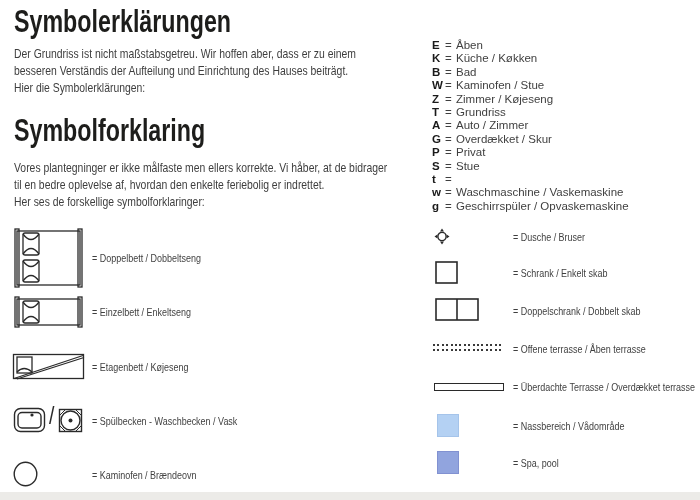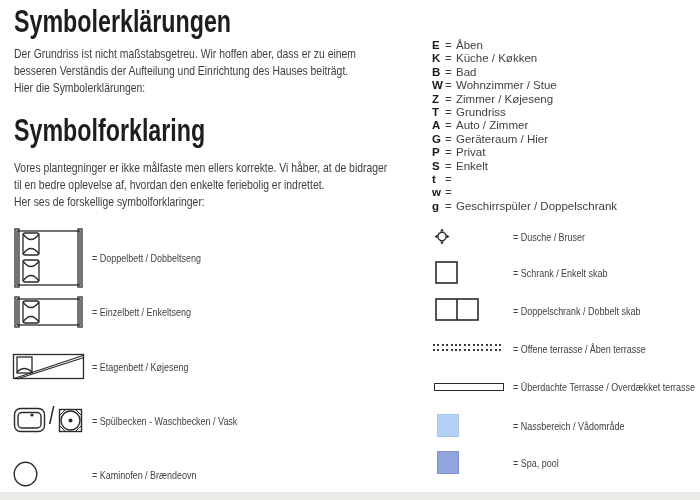--- a/index.html
+++ b/index.html
@@ -58,64 +58,65 @@
         <span>Küche / Køkken</span>
       </div>
     <div class="abbr-row">
         <span class="abbr-key">B</span>
         <span class="abbr-eq">=</span>
         <span>Bad</span>
       </div>
     <div class="abbr-row">
         <span class="abbr-key">W</span>
         <span class="abbr-eq">=</span>
-        <span>Wohnzimmer / Stue</span>
+        <span>Kaminofen / Stue</span>
       </div>
     <div class="abbr-row">
         <span class="abbr-key">Z</span>
         <span class="abbr-eq">=</span>
         <span>Zimmer / Køjeseng</span>
       </div>
     <div class="abbr-row">
         <span class="abbr-key">T</span>
         <span class="abbr-eq">=</span>
         <span>Grundriss</span>
       </div>
     <div class="abbr-row">
         <span class="abbr-key">A</span>
         <span class="abbr-eq">=</span>
         <span>Auto / Zimmer</span>
       </div>
     <div class="abbr-row">
         <span class="abbr-key">G</span>
         <span class="abbr-eq">=</span>
-        <span>Geräteraum / Hier</span>
+        <span>Overdækket / Skur</span>
       </div>
     <div class="abbr-row">
         <span class="abbr-key">P</span>
         <span class="abbr-eq">=</span>
         <span>Privat</span>
       </div>
     <div class="abbr-row">
         <span class="abbr-key">S</span>
         <span class="abbr-eq">=</span>
-        <span>Enkelt</span>
+        <span>Stue</span>
       </div>
     <div class="abbr-row">
         <span class="abbr-key">t</span>
         <span class="abbr-eq">=</span>
       </div>
     <div class="abbr-row">
         <span class="abbr-key">w</span>
         <span class="abbr-eq">=</span>
+        <span>Waschmaschine / Vaskemaskine</span>
       </div>
     <div class="abbr-row">
         <span class="abbr-key">g</span>
         <span class="abbr-eq">=</span>
-        <span>Geschirrspüler / Doppelschrank</span>
+        <span>Geschirrspüler / Opvaskemaskine</span>
       </div>
   </div>
 
   <div class="icon" style="left:13px;top:228px;">
     <svg width="71" height="60" viewBox="0 0 71 60" fill="none" stroke="#2a2a2a" stroke-width="1.3">
       <rect x="4" y="3" width="63" height="54"></rect>
       <rect x="2" y="1" width="4" height="58"></rect>
       <rect x="65" y="1" width="4" height="58"></rect>
       <rect x="10" y="5" width="16" height="22" rx="2"></rect>
       <path d="M10 6 Q18 17 26 6"></path>

